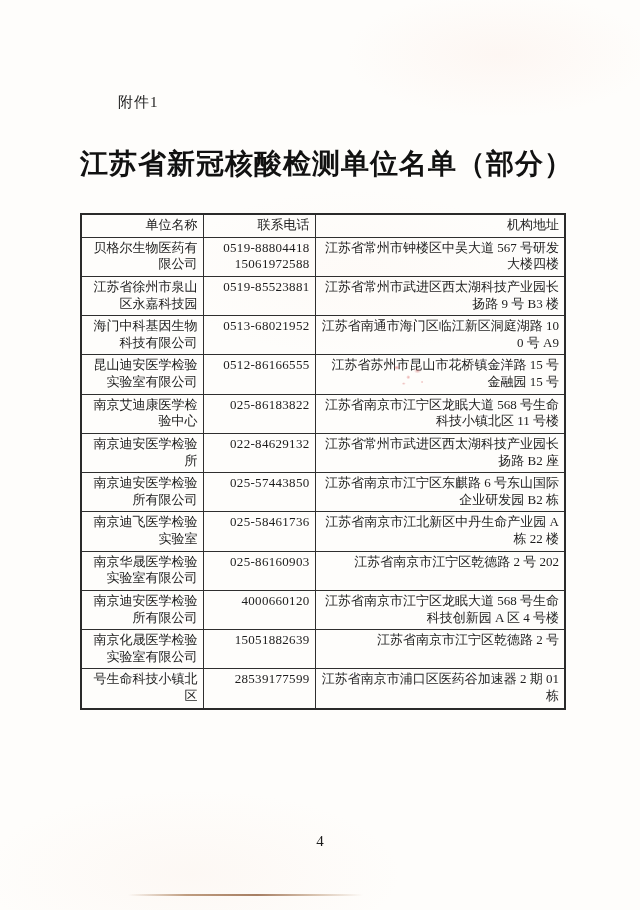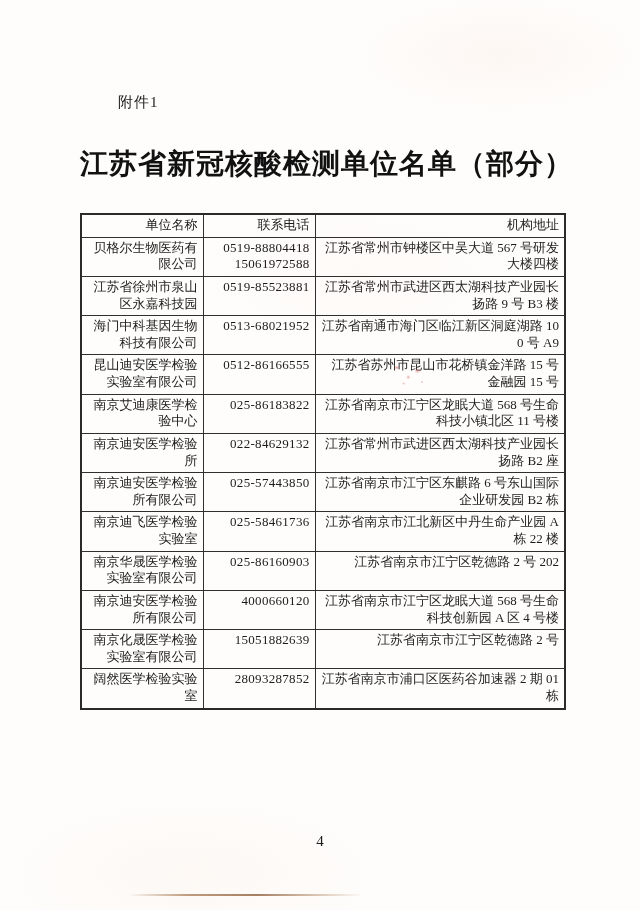--- a/index.html
+++ b/index.html
@@ -148,22 +148,22 @@
         <td>南京迪安医学检验所有限公司</td>
         <td class="phone">4000660120</td>
         <td>江苏省南京市江宁区龙眠大道 568 号生命科技创新园 A 区 4 号楼</td>
       </tr>
       <tr>
         <td>南京化晟医学检验实验室有限公司</td>
         <td class="phone">15051882639</td>
         <td>江苏省南京市江宁区乾德路 2 号</td>
       </tr>
       <tr>
-        <td>阔然医学检验实验室</td>
-        <td class="phone">28093287852</td>
+        <td>号生命科技小镇北区</td>
+        <td class="phone">28539177599</td>
         <td>江苏省南京市浦口区医药谷加速器 2 期 01 栋</td>
       </tr>
     </tbody>
   </table>
 
   <div class="stamp-speckle"></div>
   <div class="scan-line"></div>
 
   <div class="pageno">4</div>
 

